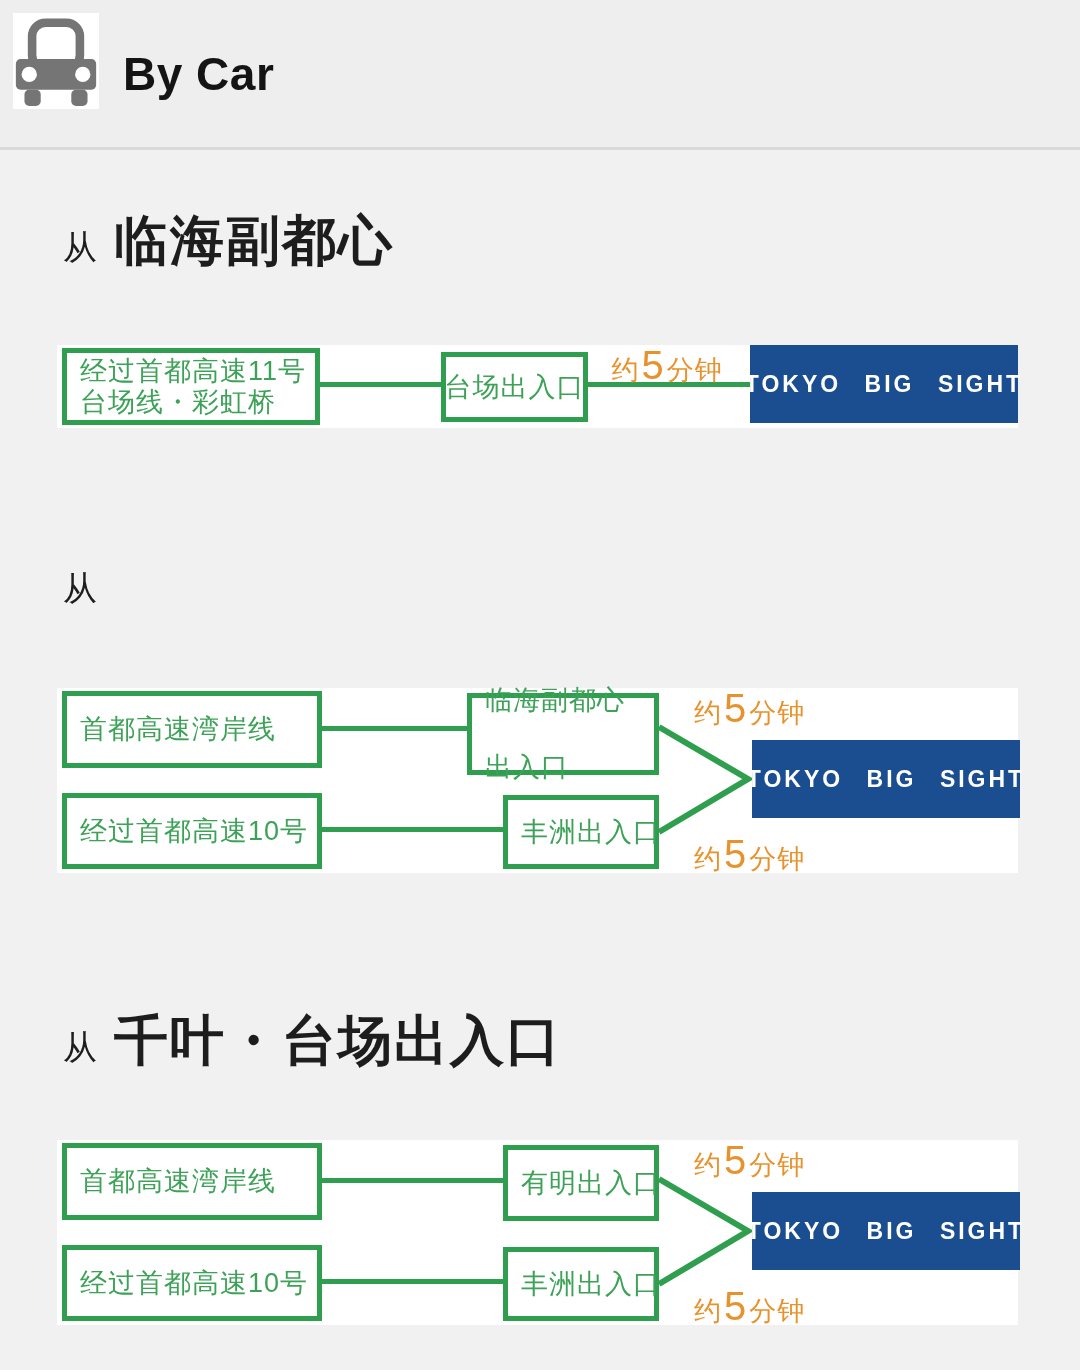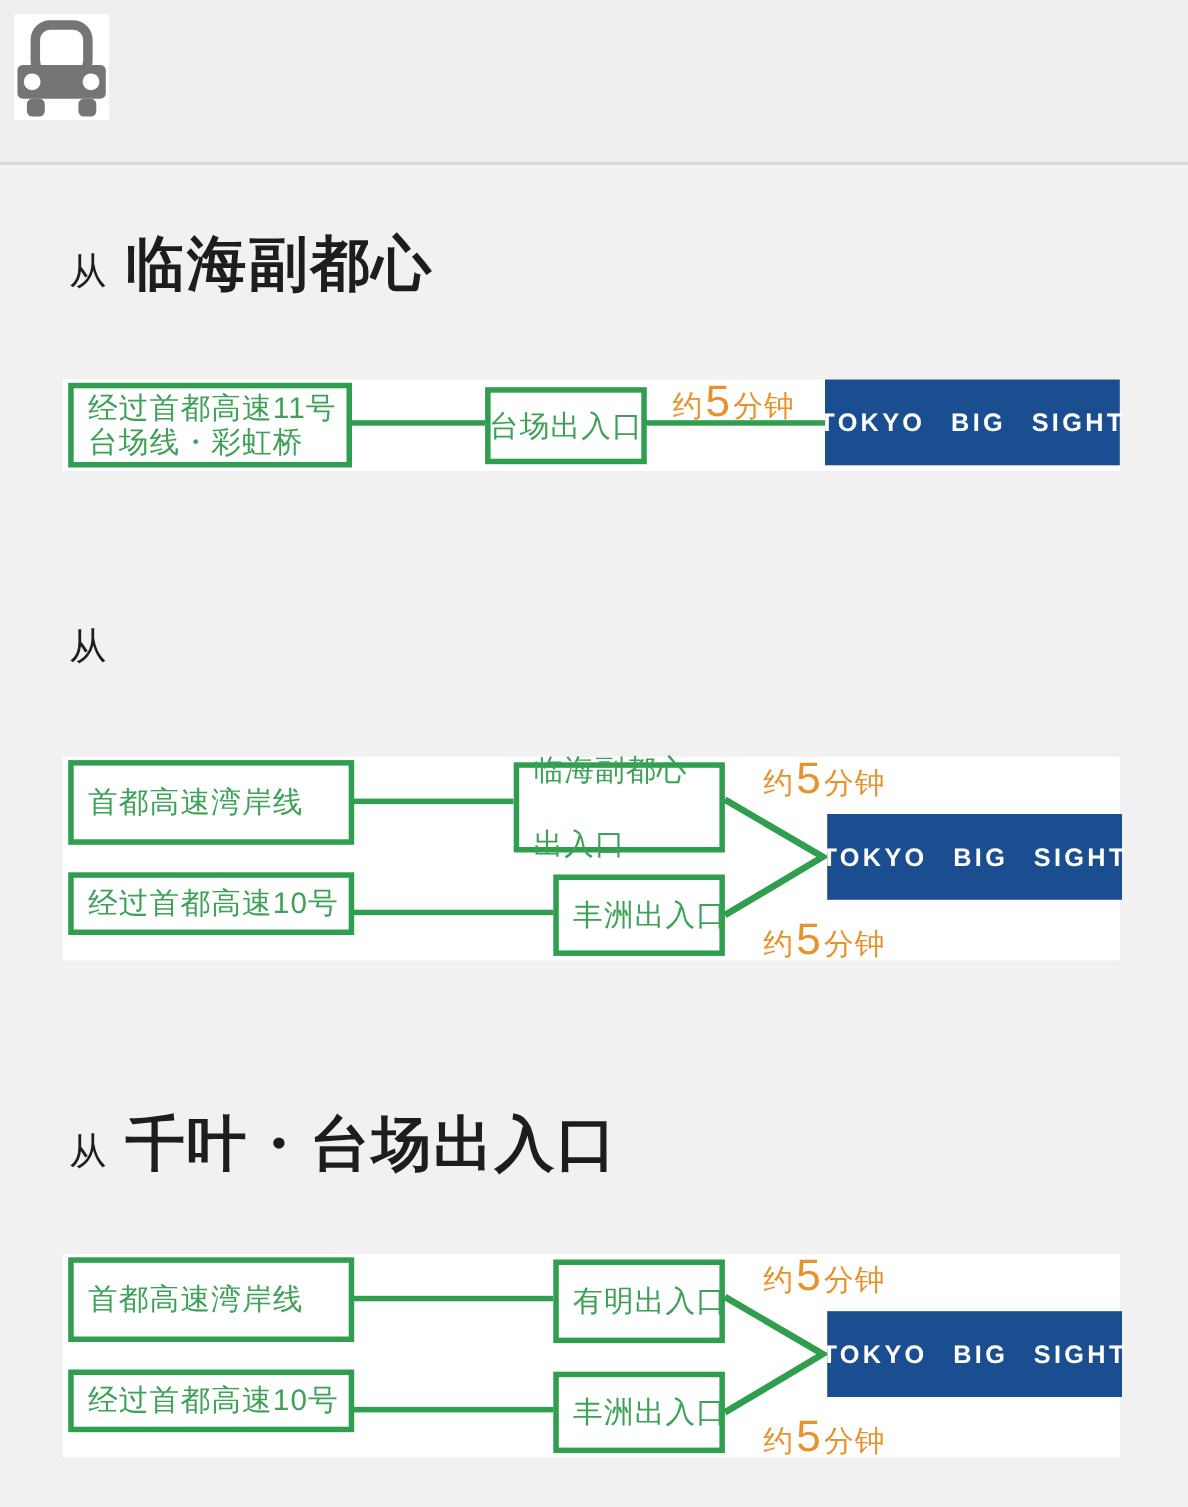--- a/index.html
+++ b/index.html
@@ -71,21 +71,21 @@
   
   .flow-1 .start{left:5px;top:3px;width:258px;height:77px;}
   .flow-1 .lineA{left:261px;top:37px;width:125px;}
   .flow-1 .exit{left:384px;top:7px;width:147px;height:70px;}
   .flow-1 .lineB{left:529px;top:37px;width:165px;}
   .flow-1 .duration{left:545px;top:3px;width:130px;}
   .flow-1 .dest-box{left:693px;top:0;width:268px;height:78px;}
   
   .rowA-start{left:5px;top:3px;width:260px;height:77px;}
   .rowA-line{left:263px;top:38px;width:149px;}
-  .rowB-start{left:5px;top:105px;width:260px;height:57px;}
+  .rowB-start{left:5px;top:105px;width:260px;height:76px;}
   .rowB-line{left:263px;top:139px;width:185px;}
   .rowB-exit{left:446px;top:107px;width:156px;height:74px;}
   .flow-2 .rowA-exit{left:410px;top:5px;width:192px;height:82px;gap:36px;}
   .flow-2 .rowA-line{width:147px;}
   .flow-3 .rowA-exit{left:446px;top:5px;width:156px;height:76px;}
   .flow-3 .rowA-line{width:183px;}
   .diag-pos{left:595px;top:30px;width:110px;height:125px;}
   .duration-top{left:630px;top:3px;width:125px;}
   .duration-bottom{left:630px;top:149px;width:125px;}
   .dest-pos{left:695px;top:52px;width:268px;height:78px;}
@@ -99,20 +99,21 @@
     <div class="icon-tile">
       <svg viewBox="0 0 90 100" xmlns="http://www.w3.org/2000/svg">
         <rect x="20" y="10" width="50" height="48" rx="14" fill="none" stroke="#757575" stroke-width="9"></rect>
         <rect x="3" y="48" width="84" height="32" rx="5" fill="#757575"></rect>
         <circle cx="17" cy="64" r="8" fill="#ffffff"></circle>
         <circle cx="73" cy="64" r="8" fill="#ffffff"></circle>
         <rect x="12" y="80" width="17" height="17" rx="5" fill="#757575"></rect>
         <rect x="61" y="80" width="17" height="17" rx="5" fill="#757575"></rect>
       </svg>
     </div>
+    <h1 class="page-title">By Car</h1>
   </div>
 
   <h2 class="section-heading h1-pos">
     <span class="from">从</span>
     <span class="title">临海副都心</span>
   </h2>
 
   <div class="flow flow-1">
     <div class="gbox start">
       <span>经过首都高速11号</span>

